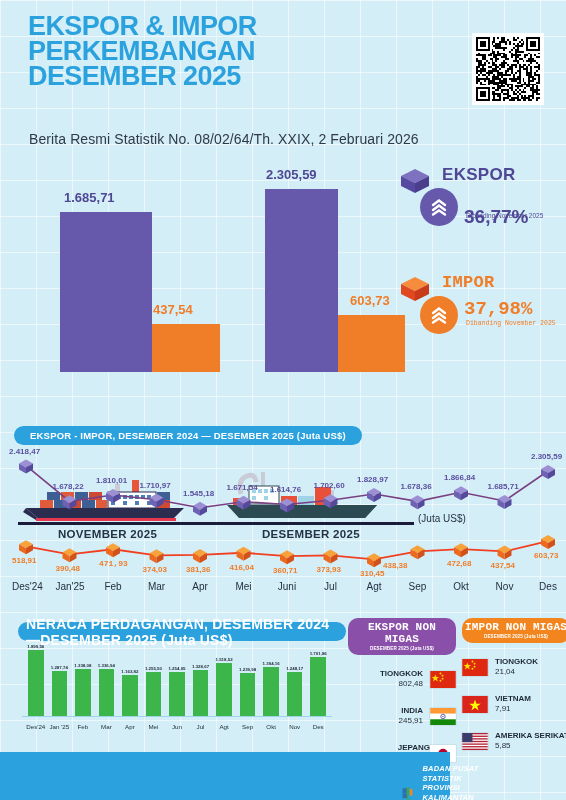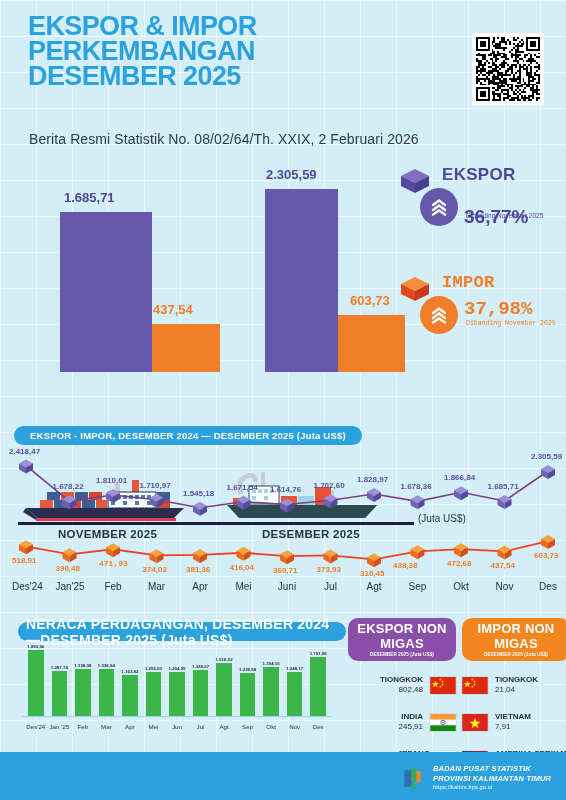--- a/index.html
+++ b/index.html
@@ -96,29 +96,29 @@
   .nval{position:absolute;font-size:4.4px;color:#1d2a36;font-weight:bold;white-space:nowrap;}
   .nx{position:absolute;bottom:8px;font-size:6.2px;color:#1d2a36;white-space:nowrap;}
   .naxis{position:absolute;left:22px;bottom:21px;width:310px;height:1px;background:#9dd4e8;}
 
   
   .cpanel{position:absolute;top:618px;width:108px;}
   .cpill{
     width:100%;border-radius:10px;color:#fff;text-align:center;
     padding:3px 0 4px;box-sizing:border-box;
   }
-  .cpill .t1{font-size:13px;font-weight:bold;letter-spacing:.2px;}
+  .cpill .t1{font-size:11px;font-weight:bold;letter-spacing:.2px;font-family:Liberation Mono, monospace;}
   .cpill .t2{font-size:4.6px;font-weight:bold;letter-spacing:.1px;margin-top:1px;}
   .crow{display:flex;align-items:center;margin-top:11px;height:26px;}
   .crow .txt{font-size:8px;color:#1d2a36;line-height:10px;}
   .crow .txt b{font-weight:bold;display:block;}
   .flag{width:26px;height:17px;flex:0 0 26px;box-shadow:0 0 0 .5px rgba(0,0,0,.12);}
 
   
-  .footer{position:absolute;left:0;top:752px;width:566px;height:48px;background:#2ba2dd;}
+  .footer{position:absolute;left:0;top:752px;width:450px;height:48px;background:#2ba2dd;}
   .fl{position:absolute;left:400px;top:12px;display:flex;align-items:center;gap:7px;}
   .flogo{width:26px;height:26px;}
   .ftxt{color:#fff;font-size:7.5px;font-weight:bold;font-style:italic;line-height:9.5px;letter-spacing:.2px;}
   .ftxt .u{font-size:5.5px;font-style:normal;font-weight:normal;}
 </style>
 </head>
 <body>
 
 <div class="page">
 
@@ -891,21 +891,21 @@
         <div class="ptlabel exp" style="left:531px;top:3.992484210526314px;">2.305,59</div>
         <div class="ptlabel imp" style="left:12px;top:108.31812500000001px;">518,91</div>
         <div class="ptlabel imp" style="left:55.5px;top:116.345px;">390,48</div>
         <div class="ptlabel imp" style="left:99px;top:111.254375px;font-family:Liberation Mono, monospace;">471,93</div>
         <div class="ptlabel imp" style="left:142.5px;top:117.373125px;">374,03</div>
         <div class="ptlabel imp" style="left:186px;top:116.91499999999999px;">381,36</div>
         <div class="ptlabel imp" style="left:229.5px;top:114.7475px;">416,04</div>
         <div class="ptlabel imp" style="left:273px;top:118.205625px;">360,71</div>
         <div class="ptlabel imp" style="left:316.5px;top:117.379375px;">373,93</div>
         <div class="ptlabel imp" style="left:360px;top:121.346875px;">310,45</div>
-        <div class="ptlabel imp" style="left:393px;top:113.35125px;">438,38</div>
+        <div class="ptlabel imp" style="left:383px;top:113.35125px;">438,38</div>
         <div class="ptlabel imp" style="left:447px;top:111.2075px;">472,68</div>
         <div class="ptlabel imp" style="left:490.5px;top:113.40375px;">437,54</div>
         <div class="ptlabel imp" style="left:534px;top:103.016875px;">603,73</div>
       </div>
     <div id="line-xaxis">
         <div class="xlab" style="left:12px;top:133px;width:28px;text-align:center;">Des'24</div>
         <div class="xlab" style="left:55.5px;top:133px;width:28px;text-align:center;">Jan'25</div>
         <div class="xlab" style="left:99px;top:133px;width:28px;text-align:center;">Feb</div>
         <div class="xlab" style="left:142.5px;top:133px;width:28px;text-align:center;">Mar</div>
         <div class="xlab" style="left:186px;top:133px;width:28px;text-align:center;">Apr</div>

